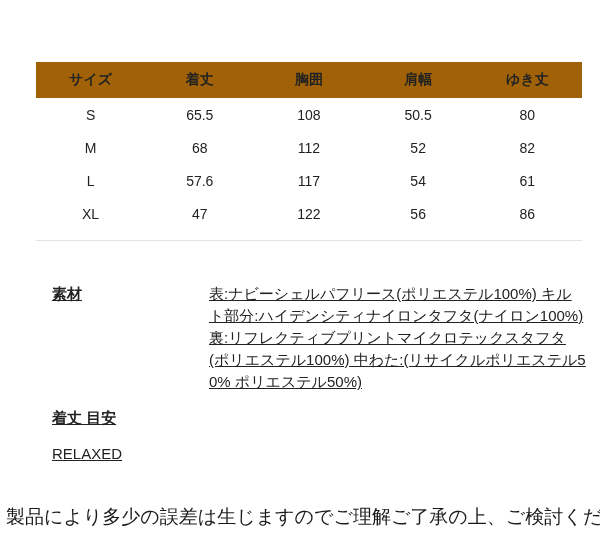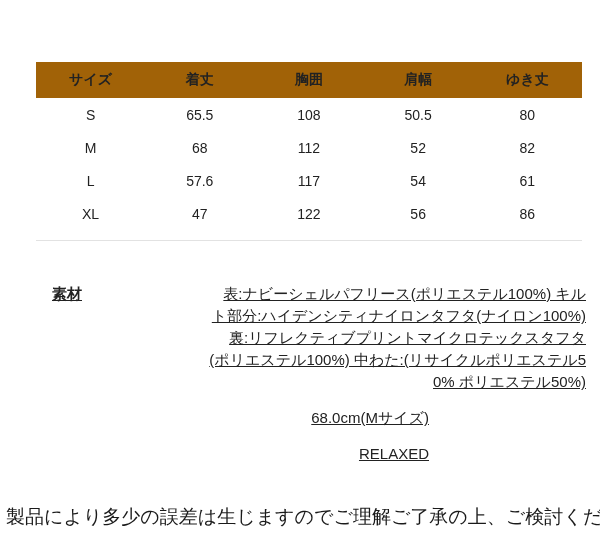--- a/index.html
+++ b/index.html
@@ -61,21 +61,20 @@
     line-height: 22px;
     margin: 0; padding: 0;
   }
   .detail-row dd {
     margin: 0; padding: 0;
     width: 377px;
     font-size: 15px;
     line-height: 22px;
     word-break: break-all;
     overflow-wrap: anywhere;
-    text-align: right;
   }
   .footer-note {
     position: absolute;
     top: 503px; left: 6px;
     width: 592px;
     margin: 0;
     font-size: 19px;
     line-height: 27px;
     color: #1a1a1a;
     white-space: nowrap;
@@ -127,20 +126,20 @@
 </table>
 
 <div class="divider"></div>
 
 <dl class="details">
   <div class="detail-row">
     <dt>素材</dt>
     <dd>表:ナビーシェルパフリース(ポリエステル100%) キルト部分:ハイデンシティナイロンタフタ(ナイロン100%)裏:リフレクティブプリントマイクロテックスタフタ(ポリエステル100%) 中わた:(リサイクルポリエステル50% ポリエステル50%)</dd>
   </div>
   <div class="detail-row">
-    <dd>68.0cm(Mサイズ)</dd>
+    <dt>着丈 目安</dt>
   </div>
   <div class="detail-row">
     <dd>RELAXED</dd>
   </div>
 </dl>
 
 <p class="footer-note">製品により多少の誤差は生じますのでご理解ご了承の上、ご検討ください。</p>
 
 </body></html>

